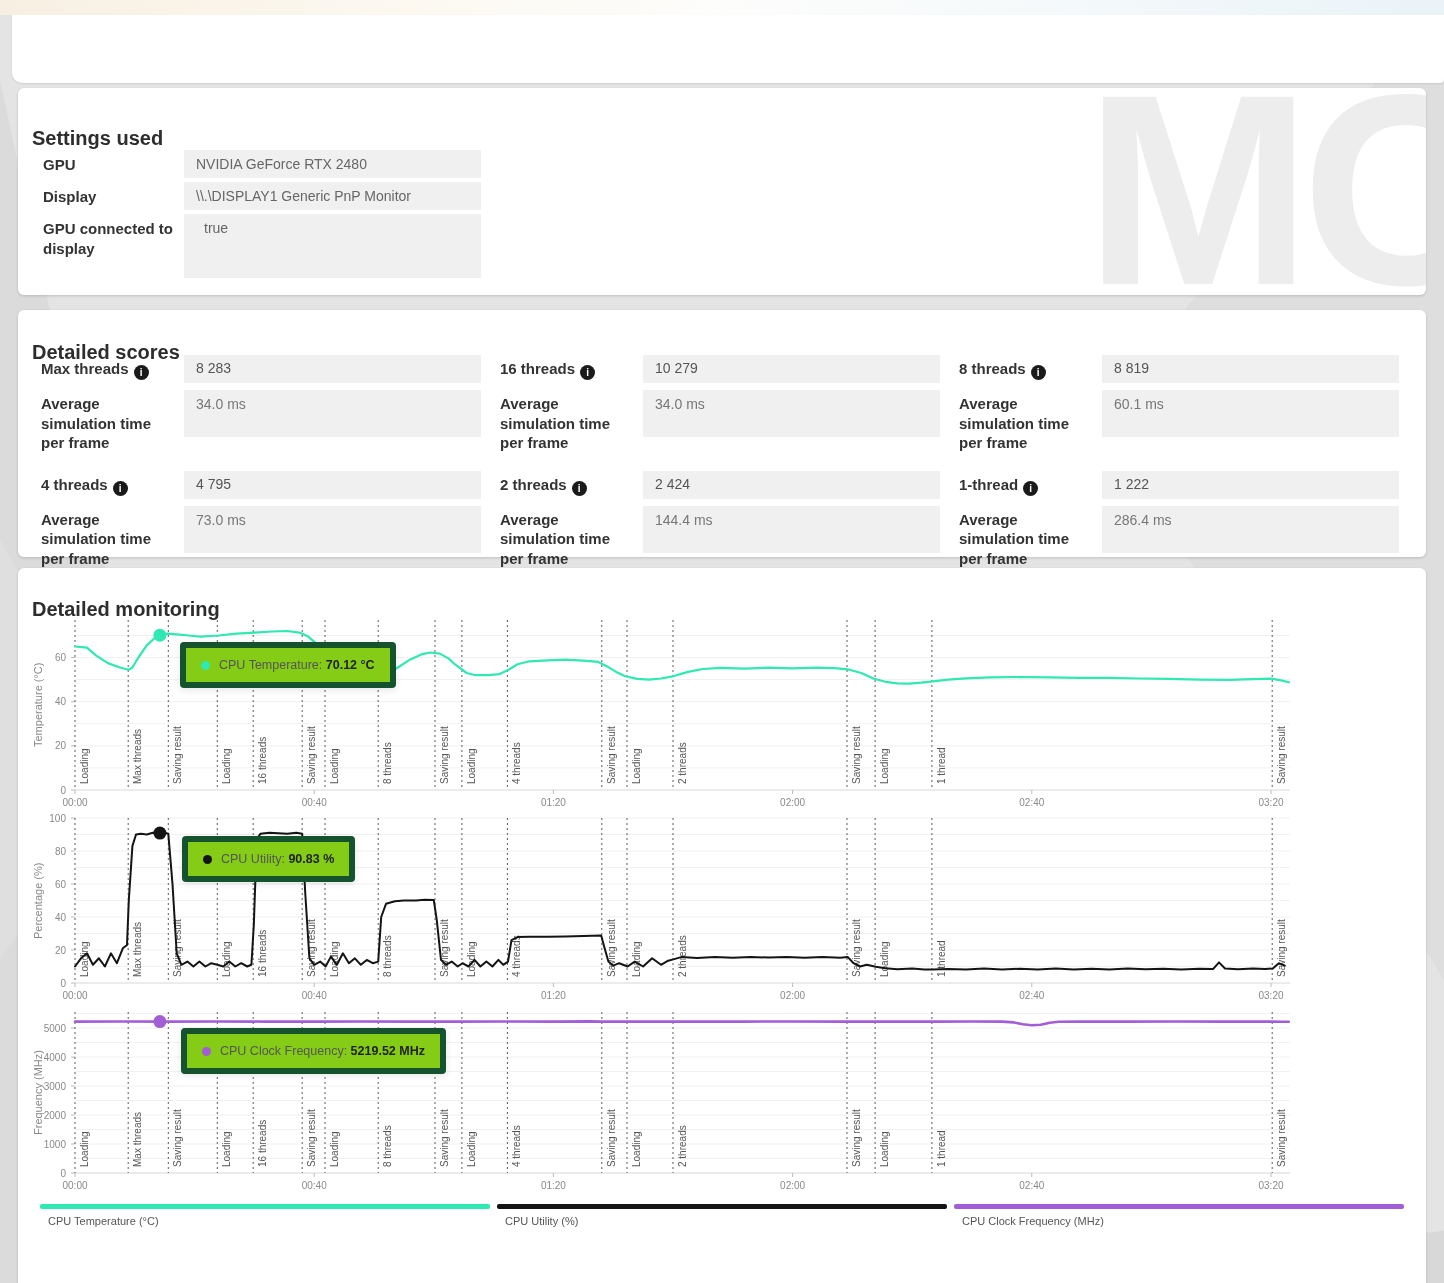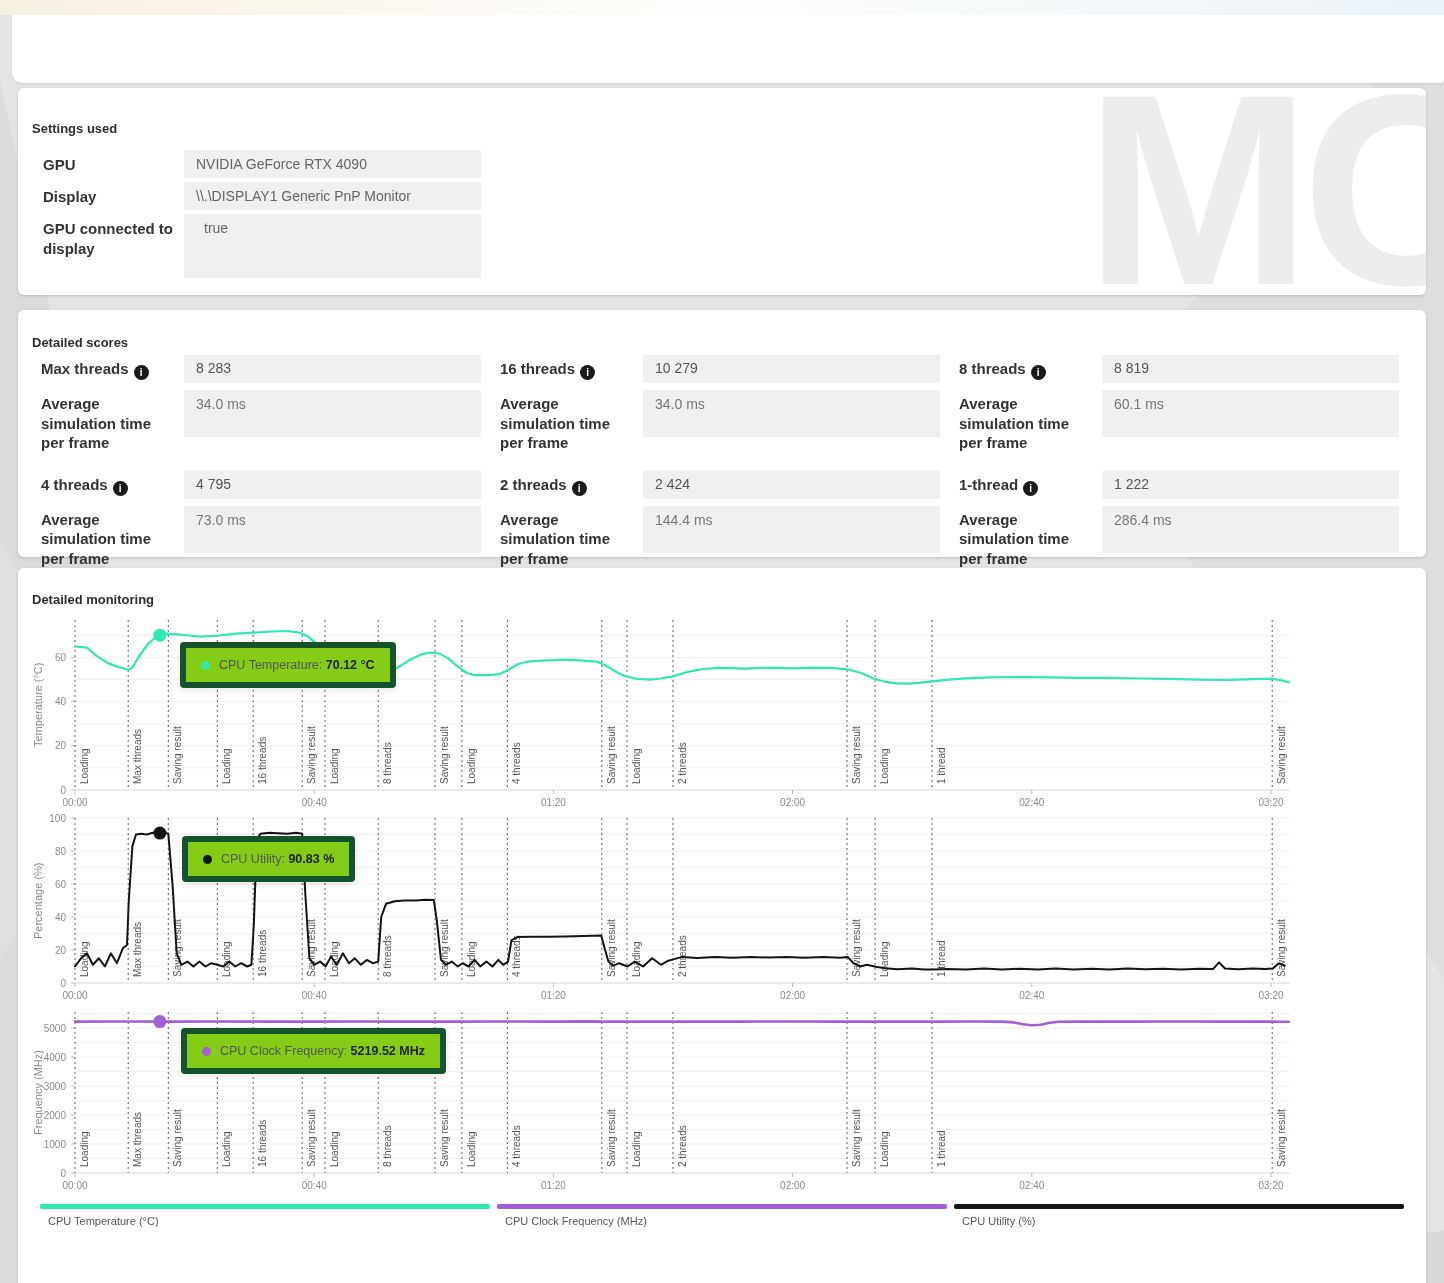--- a/index.html
+++ b/index.html
@@ -8,21 +8,21 @@
   .poly{position:absolute;pointer-events:none;}
   .top-strip{position:absolute;left:0;top:0;width:1444px;height:15px;
     background:linear-gradient(90deg,#f7efe2 0%,#fcf8ef 25%,#fdfdfc 50%,#f3f8fa 78%,#e9f3f8 100%);}
   .top-band{position:absolute;left:12px;right:0;top:15px;height:68px;background:#fff;
     border-radius:0 0 4px 10px;box-shadow:0 1px 2px rgba(0,0,0,.10);}
   .card{position:absolute;left:18px;width:1408px;background:#fff;border-radius:6px;
     box-shadow:0 1px 3px rgba(0,0,0,.16);}
   #card-settings{top:88px;height:207px;overflow:hidden;}
   #card-scores{top:310px;height:247px;}
   #card-monitoring{top:568px;height:800px;}
-  .card-title{position:absolute;left:14px;font-size:13px;font-weight:700;color:#2d2d2d;z-index:2;}
+  .card-title{position:absolute;left:14px;font-size:20px;font-weight:700;color:#2d2d2d;z-index:2;}
   #card-settings .card-title{top:22px;}
   #card-scores .card-title{top:14px;}
   #card-monitoring .card-title{top:13px;}
   .watermark{position:absolute;top:-34px;right:-62px;font-size:272px;font-weight:800;
     color:#ededed;letter-spacing:-10px;line-height:1;z-index:0;user-select:none;}
   
   .settings-rows{position:absolute;left:25px;top:62px;z-index:1;}
   .srow{display:grid;grid-template-columns:141px 297px;margin-bottom:4px;}
   .srow .lbl{font-size:15px;font-weight:700;color:#333;padding-top:5px;line-height:1.35;padding-right:8px;}
   .srow .val{background:#f0f0f0;font-size:14px;color:#666;padding:6px 12px;box-sizing:border-box;min-height:28px;}
@@ -66,21 +66,21 @@
 
   <div class="top-strip"></div>
   <div class="top-band"></div>
 
   <section class="card" id="card-settings">
     <div class="watermark">MC</div>
     <h2 class="card-title">Settings used</h2>
     <div class="settings-rows">
         <div class="srow">
           <div class="lbl">GPU</div>
-          <div class="val">NVIDIA GeForce RTX 4090</div>
+          <div class="val">NVIDIA GeForce RTX 2480</div>
         </div>
         <div class="srow">
           <div class="lbl">Display</div>
           <div class="val">\\.\DISPLAY1 Generic PnP Monitor</div>
         </div>
         <div class="srow">
           <div class="lbl">GPU connected to display</div>
           <div class="val tall">true</div>
         </div>
       </div>
@@ -389,22 +389,22 @@
           <span class="dot" style="background:#a25ed6"></span>
           <span>CPU Clock Frequency:&nbsp;<b>5219.52 MHz</b></span>
         </div>
       </div>
     <div class="legend">
         <div class="leg-item">
           <div class="leg-bar" style="background:#2fe8b2"></div>
           <div class="leg-lab">CPU Temperature (°C)</div>
         </div>
         <div class="leg-item">
+          <div class="leg-bar" style="background:#141414"></div>
+          <div class="leg-lab">CPU Utility (%)</div>
+        </div>
+        <div class="leg-item">
           <div class="leg-bar" style="background:#a25ed6"></div>
           <div class="leg-lab">CPU Clock Frequency (MHz)</div>
-        </div>
-        <div class="leg-item">
-          <div class="leg-bar" style="background:#141414"></div>
-          <div class="leg-lab">CPU Utility (%)</div>
         </div>
       </div>
   </section>
 </div>
 
 </body></html>

